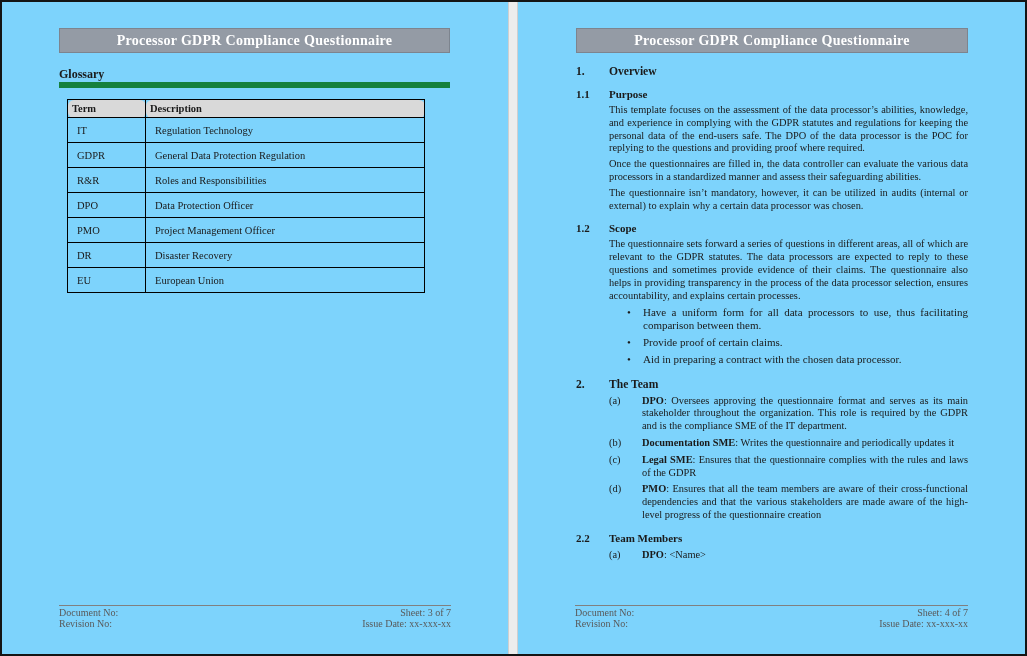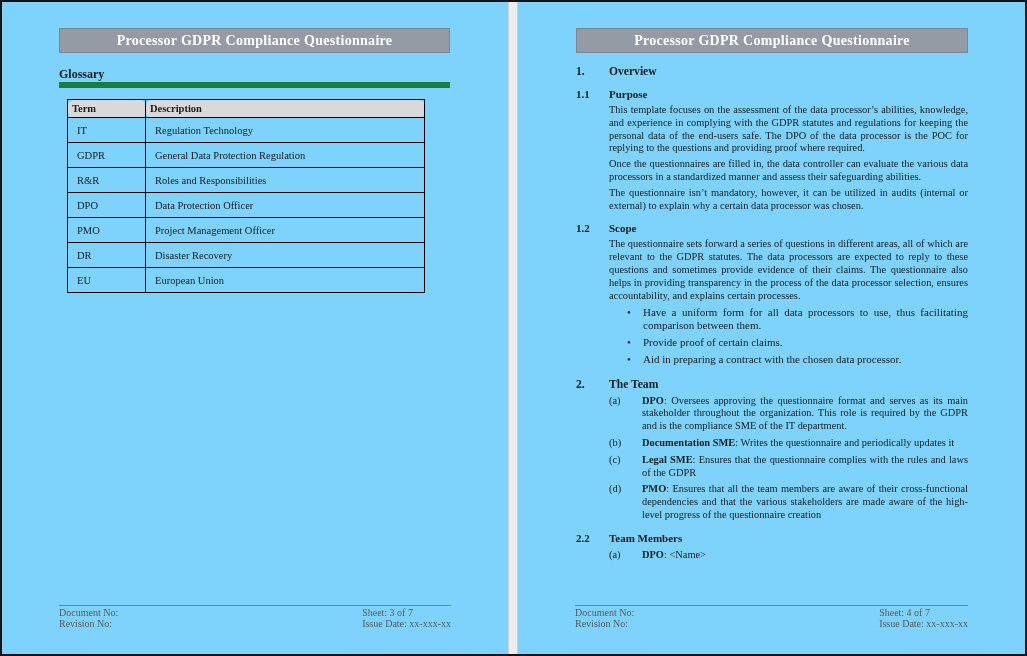--- a/index.html
+++ b/index.html
@@ -96,21 +96,21 @@
     position:absolute;
     left:57px;right:57px;bottom:25px;
     border-top:1px solid #808080;
     padding-top:2px;
     display:flex;
     justify-content:space-between;
     font-size:10px;
     line-height:10.5px;
     color:var(--footer-text);
   }
-  .footer .f-right{}
+  .footer .f-right{text-align:right;}
 </style>
 </head>
 <body>
 
 <div class="frame">
 
   <section class="page page-left">
     <div class="banner">
       <span>Processor GDPR Compliance Questionnaire</span>
     </div>

